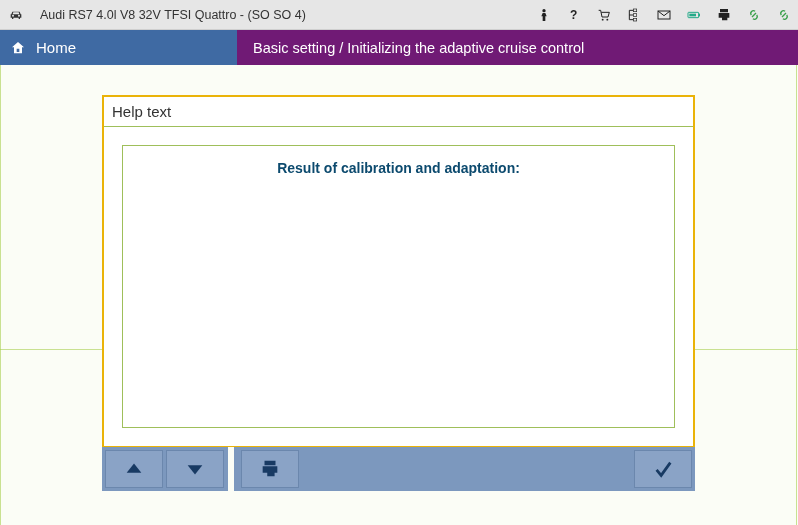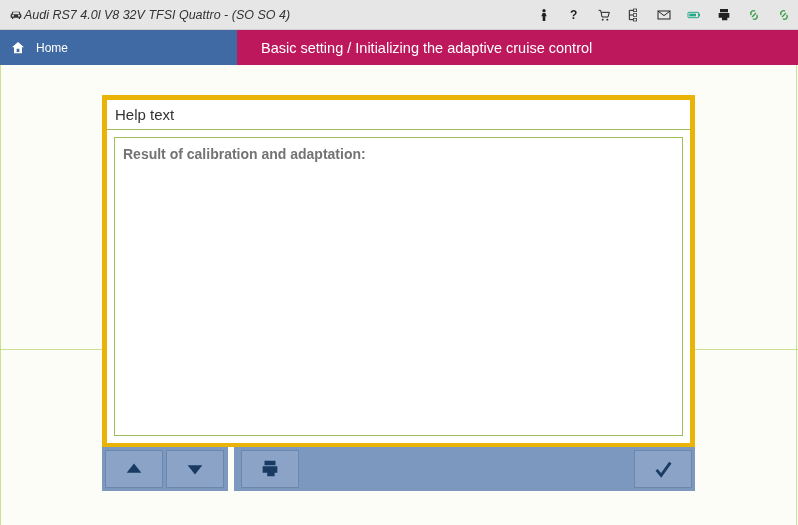--- a/index.html
+++ b/index.html
@@ -10,85 +10,86 @@
     height: 30px;
     background: #e6e6e6;
     border-bottom: 1px solid #cfcfcf;
     display: flex;
     align-items: center;
     justify-content: space-between;
     padding: 0 6px 0 8px;
     font-size: 12.5px;
     color: #333;
   }
-  .titlebar-left { display: flex; align-items: center; gap: 0; font-style: italic; }
+  .titlebar-left { display: flex; align-items: center; gap: 16px; }
   .titlebar-icons { display: flex; align-items: center; gap: 14px; }
   .tb-icon { width: 16px; height: 16px; display: inline-flex; align-items: center; justify-content: center; color: #222; cursor: pointer; }
   .tb-icon svg { width: 16px; height: 16px; }
 
   
   .headerbar { height: 35px; display: flex; }
   .home-btn {
     width: 237px;
     background: #3f6aa3;
     color: #fff;
     display: flex;
     align-items: center;
     padding-left: 10px;
     gap: 10px;
-    font-size: 12px;
+    font-size: 15px;
     cursor: pointer;
   }
   .home-btn svg { width: 16px; height: 16px; }
   .breadcrumb-bar {
     flex: 1;
-    background: #be185d;
+    background: #701a75;
     color: #fff;
     display: flex;
     align-items: center;
-    padding-left: 24px;
+    padding-left: 16px;
     font-size: 14.5px;
   }
 
   
   .workarea {
     position: relative;
     height: 460px;
     background: #fbfdf6;
   }
   
   .gridline-h { position: absolute; left: 0; right: 0; height: 1px; background: #a9cf4f; opacity: .6; }
   .gridline-v { position: absolute; top: 0; bottom: 0; width: 1px; background: #a9cf4f; opacity: .6; }
 
   
   .panel {
     position: absolute;
     left: 102px; top: 30px;
     width: 593px; height: 353px;
     background: #fff;
-    border: 5px solid #eab308;
+    border: 2px solid #eab308;
     display: flex;
     flex-direction: column;
+    text-align: center;
   }
   .panel-header {
     height: 30px;
     border-bottom: 1px solid #9fbf5a;
     display: flex;
     align-items: center;
     padding-left: 8px;
     font-size: 15px;
     color: #333;
   }
   .panel-body {
     flex: 1;
-    margin: 7px;
+    margin: 18px;
     border: 1px solid #9fbf5a;
-    padding: 8px 8px;
+    padding: 14px 8px;
     font-size: 14px;
-    color: #737373;
+    color: #0c4a6e;
     overflow: auto;
     background: #fff;
   }
   .panel-body .result-title { font-weight: bold; margin-bottom: 8px; }
   .panel-body .result-line { line-height: 1.25; }
 
   
   .bottom-toolbar {
     position: absolute;
     left: 102px; top: 382px;

